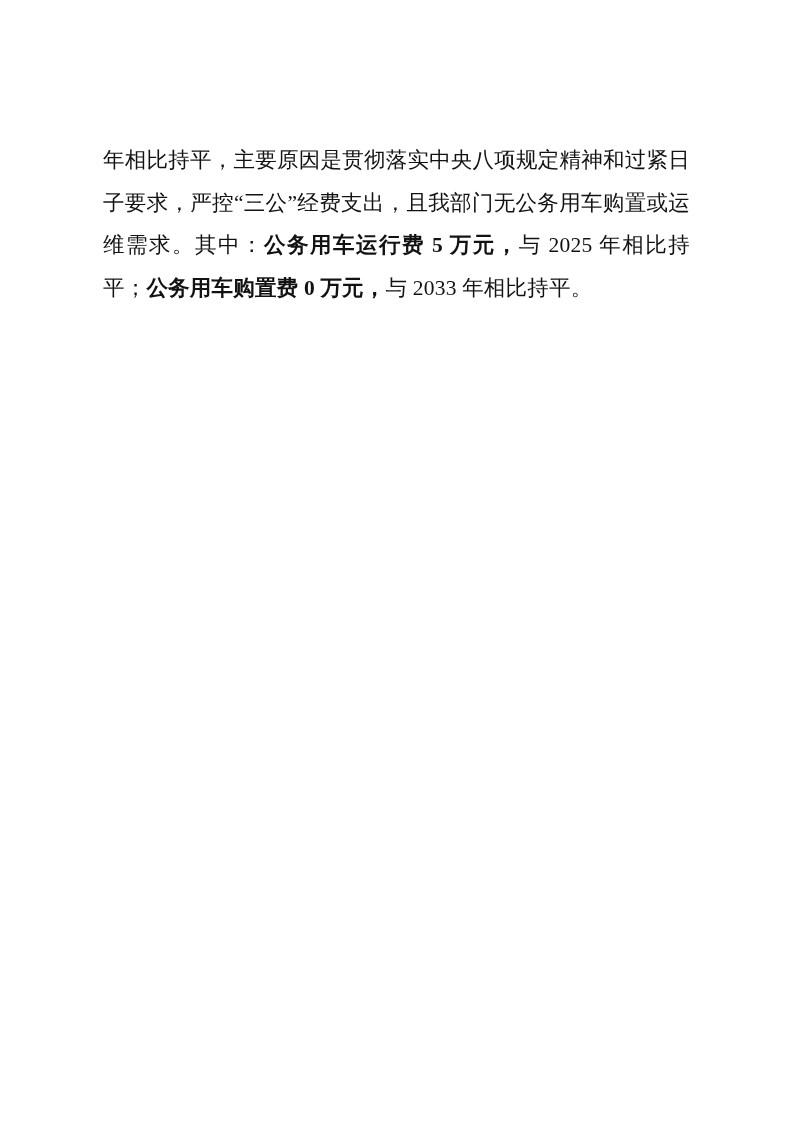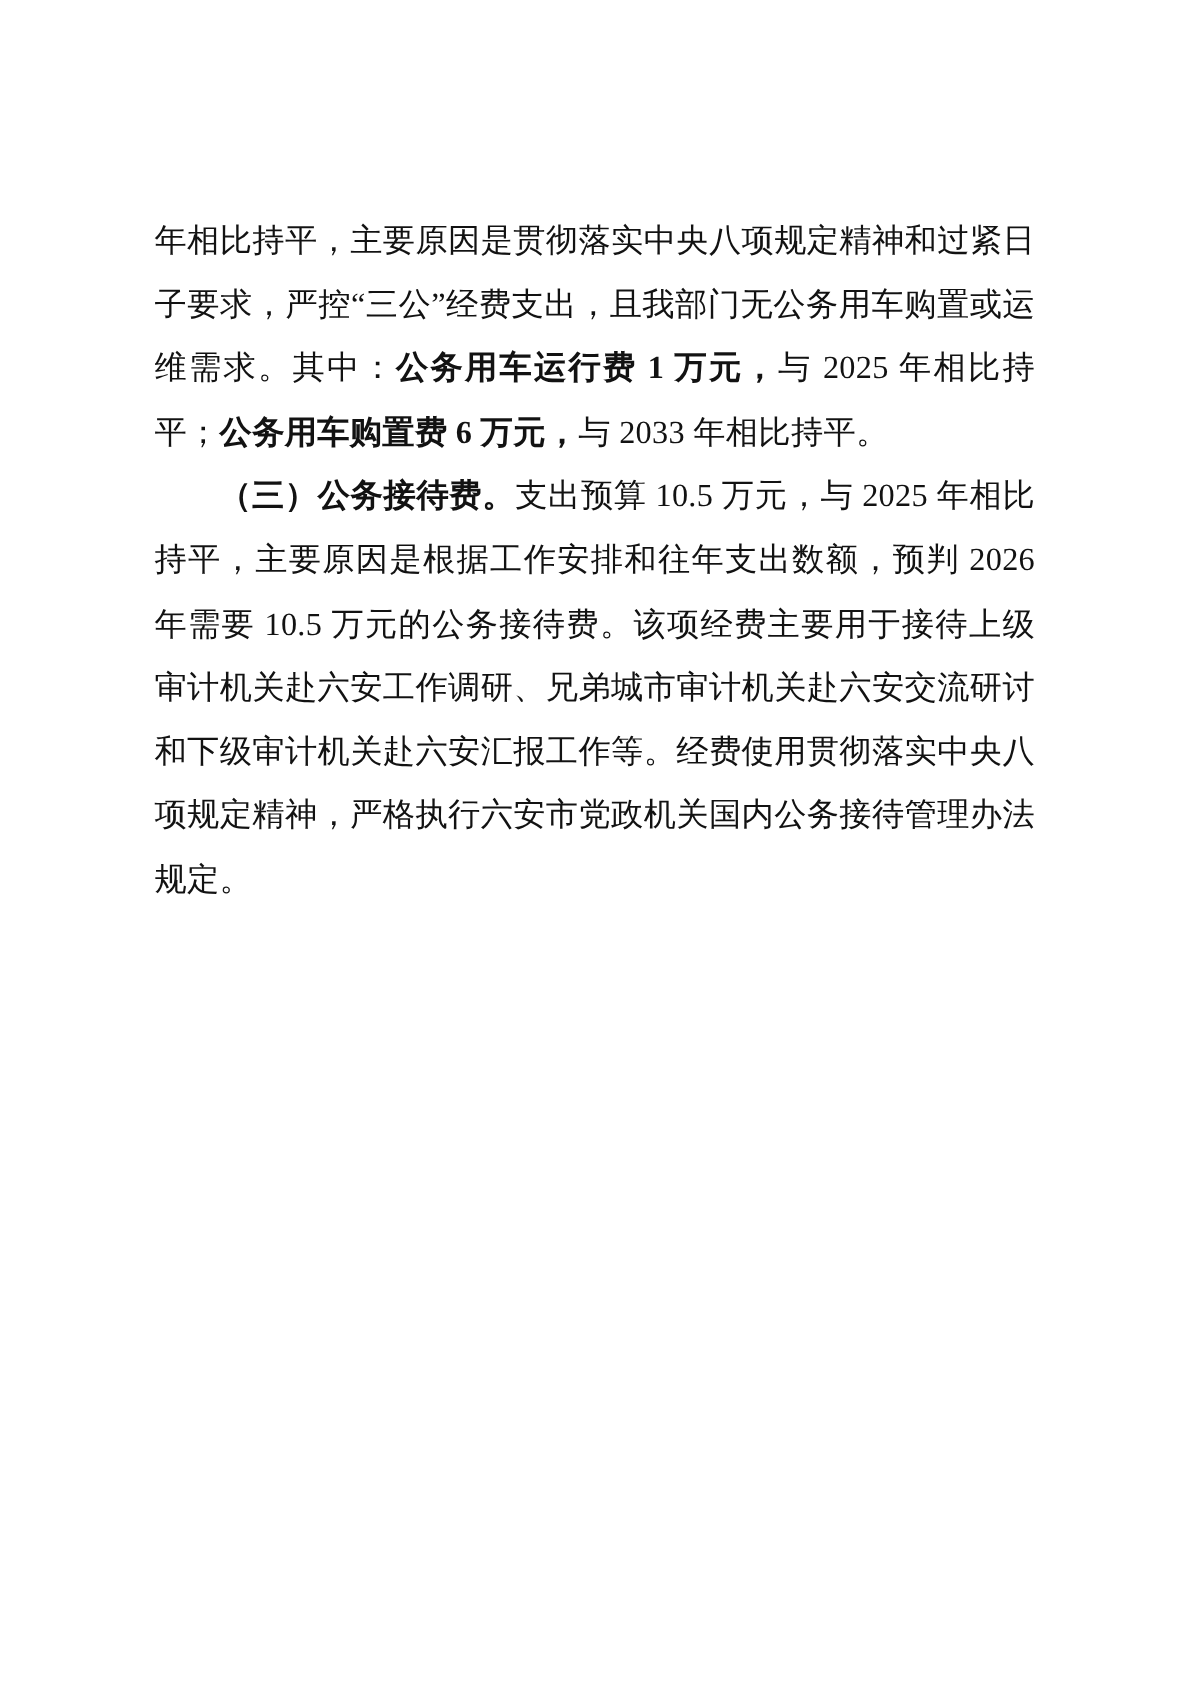--- a/index.html
+++ b/index.html
@@ -39,18 +39,17 @@
   .seg-regular {
     font-weight: normal;
   }
 </style>
 </head>
 <body>
 
 <div class="page">
   <div class="content">
 
-    <p class="para"><span class="seg-regular">年相比持平，主要原因是贯彻落实中央八项规定精神和过紧日子要求，严控“三公”经费支出，且我部门无公务用车购置或运维需求。其中：</span><span class="seg-bold">公务用车运行费 1 万元，</span><span class="seg-regular">与 2025 年相比持平；</span><span class="seg-bold">公务用车购置费 6 万元，</span><span class="seg-regular">与 2033 年相比持平。</span></p>
+    <p class="para"><span class="seg-regular">年相比持平，主要原因是贯彻落实中央八项规定精神和过紧日子要求，严控“三公”经费支出，且我部门无公务用车购置或运维需求。其中：</span><span class="seg-bold">公务用车运行费 5 万元，</span><span class="seg-regular">与 2025 年相比持平；</span><span class="seg-bold">公务用车购置费 0 万元，</span><span class="seg-regular">与 2033 年相比持平。</span></p>
 
-    <p class="para indent"><span class="seg-bold">（三）公务接待费。</span><span class="seg-regular">支出预算 10.5 万元，与 2025 年相比持平，主要原因是根据工作安排和往年支出数额，预判 2026 年需要 10.5 万元的公务接待费。该项经费主要用于接待上级审计机关赴六安工作调研、兄弟城市审计机关赴六安交流研讨和下级审计机关赴六安汇报工作等。经费使用贯彻落实中央八项规定精神，严格执行六安市党政机关国内公务接待管理办法规定。</span></p>
 
   </div>
 </div>
 
 </body></html>

